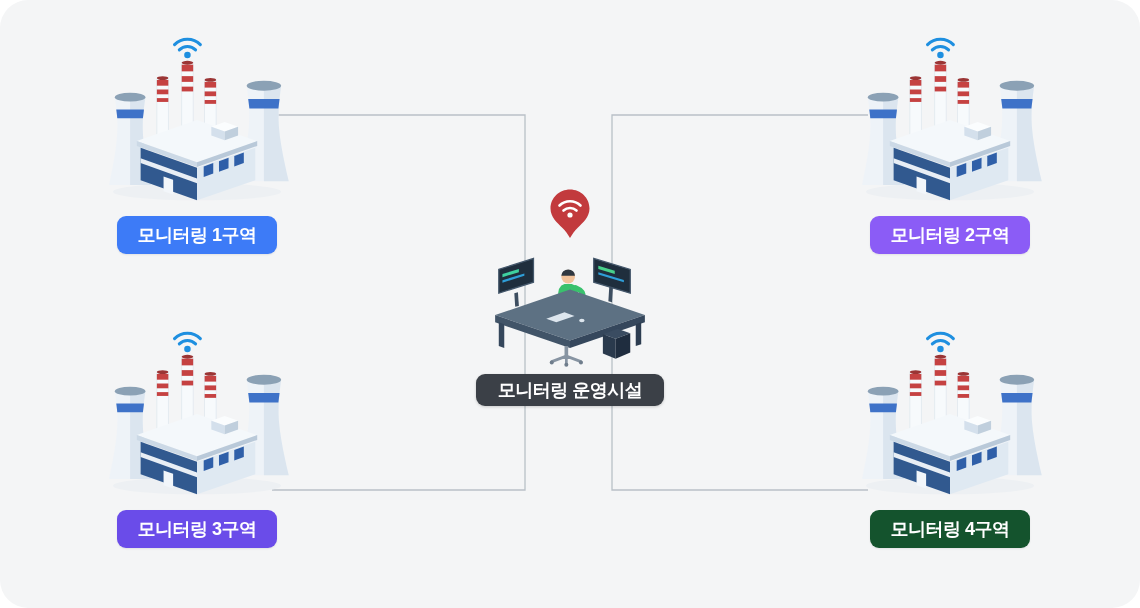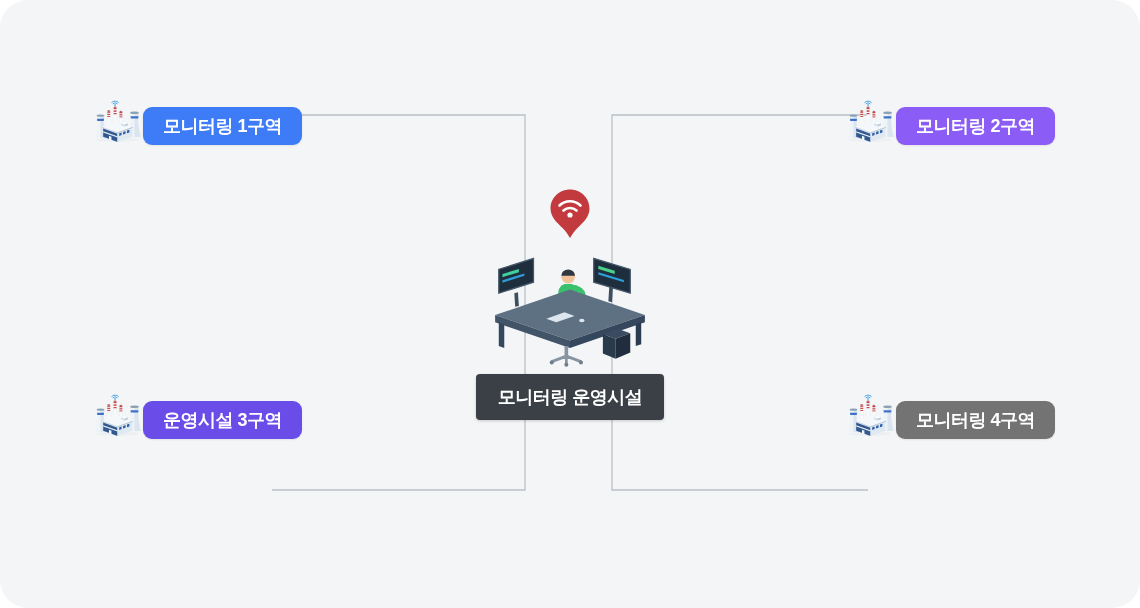--- a/index.html
+++ b/index.html
@@ -1,32 +1,32 @@
 <!DOCTYPE html>
 <html><head>
 <meta charset="utf-8">
 <style>
   html,body{margin:0;padding:0;background:#ffffff;}
   body{font-family:"Liberation Sans","DejaVu Sans",sans-serif;}
   .stage{position:relative;width:1140px;height:608px;background:#f4f5f6;border-radius:28px;overflow:hidden;}
   .connections{position:absolute;left:0;top:0;width:1140px;height:608px;}
-  .zone{position:absolute;width:210px;display:flex;align-items:center;}
+  .zone{position:absolute;width:210px;display:flex;flex-direction:column;align-items:center;}
   .zone-1{left:92px;top:36px;}
   .zone-2{left:845px;top:36px;}
   .zone-3{left:92px;top:330px;}
   .zone-4{left:845px;top:330px;}
   .factory{width:202px;height:172px;display:block;}
   .badge{margin-top:8px;padding:7px 20px;border-radius:9px;color:#ffffff;
          font-size:18px;font-weight:700;letter-spacing:-0.5px;white-space:nowrap;
          box-shadow:0 1px 2px rgba(0,0,0,0.08);}
   .center-group{position:absolute;left:450px;top:188px;width:240px;display:flex;
                 flex-direction:column;align-items:center;}
   .pin{width:42px;height:52px;display:block;}
   .deskart{width:176px;height:126px;display:block;margin-top:2px;}
-  .center-badge{margin-top:6px;padding:11px 22px;border-radius:4px;color:#ffffff;
+  .center-badge{margin-top:6px;padding:4px 22px;border-radius:9px;color:#ffffff;
                 font-size:18px;font-weight:700;letter-spacing:-0.5px;white-space:nowrap;
                 box-shadow:0 1px 3px rgba(0,0,0,0.18);}
 </style>
 </head>
 <body>
 
 <svg width="0" height="0" style="position:absolute" aria-hidden="true">
   <defs>
     <g id="factory-art">
       <ellipse cx="105" cy="163" rx="88" ry="9" fill="#edf0f3"></ellipse>
@@ -103,28 +103,28 @@
     <svg class="factory" viewBox="0 0 210 180">
       <use href="#factory-art"></use>
     </svg>
     <div class="badge" style="background: #8b5cf6;">모니터링 2구역</div>
   </div>
 
   <div class="zone zone-3">
     <svg class="factory" viewBox="0 0 210 180">
       <use href="#factory-art"></use>
     </svg>
-    <div class="badge" style="background: rgb(106, 76, 233);">운영시설 3구역</div>
+    <div class="badge" style="background: rgb(106, 76, 233);">모니터링 3구역</div>
   </div>
 
   <div class="zone zone-4">
     <svg class="factory" viewBox="0 0 210 180">
       <use href="#factory-art"></use>
     </svg>
-    <div class="badge" style="background: #737373;">모니터링 4구역</div>
+    <div class="badge" style="background: #14532d;">모니터링 4구역</div>
   </div>
 
   <div class="center-group">
     <svg class="pin" viewBox="0 0 42 52">
       <path d="M21,1.5 C31.8,1.5 40.5,10 40.5,20.5 C40.5,29 34,34.5 28.5,40 C25.5,43 23,46.5 21,50 C19,46.5 16.5,43 13.5,40 C8,34.5 1.5,29 1.5,20.5 C1.5,10 10.2,1.5 21,1.5 Z" fill="#c23a3d"></path>
       <circle cx="21" cy="27" r="2.6" fill="#ffffff"></circle>
       <path d="M14.5,22.5 a9.5,9.5 0 0 1 13,0" stroke="#ffffff" stroke-width="2.6" fill="none" stroke-linecap="round"></path>
       <path d="M10.5,17.5 a15,15 0 0 1 21,0" stroke="#ffffff" stroke-width="2.6" fill="none" stroke-linecap="round"></path>
     </svg>
 

